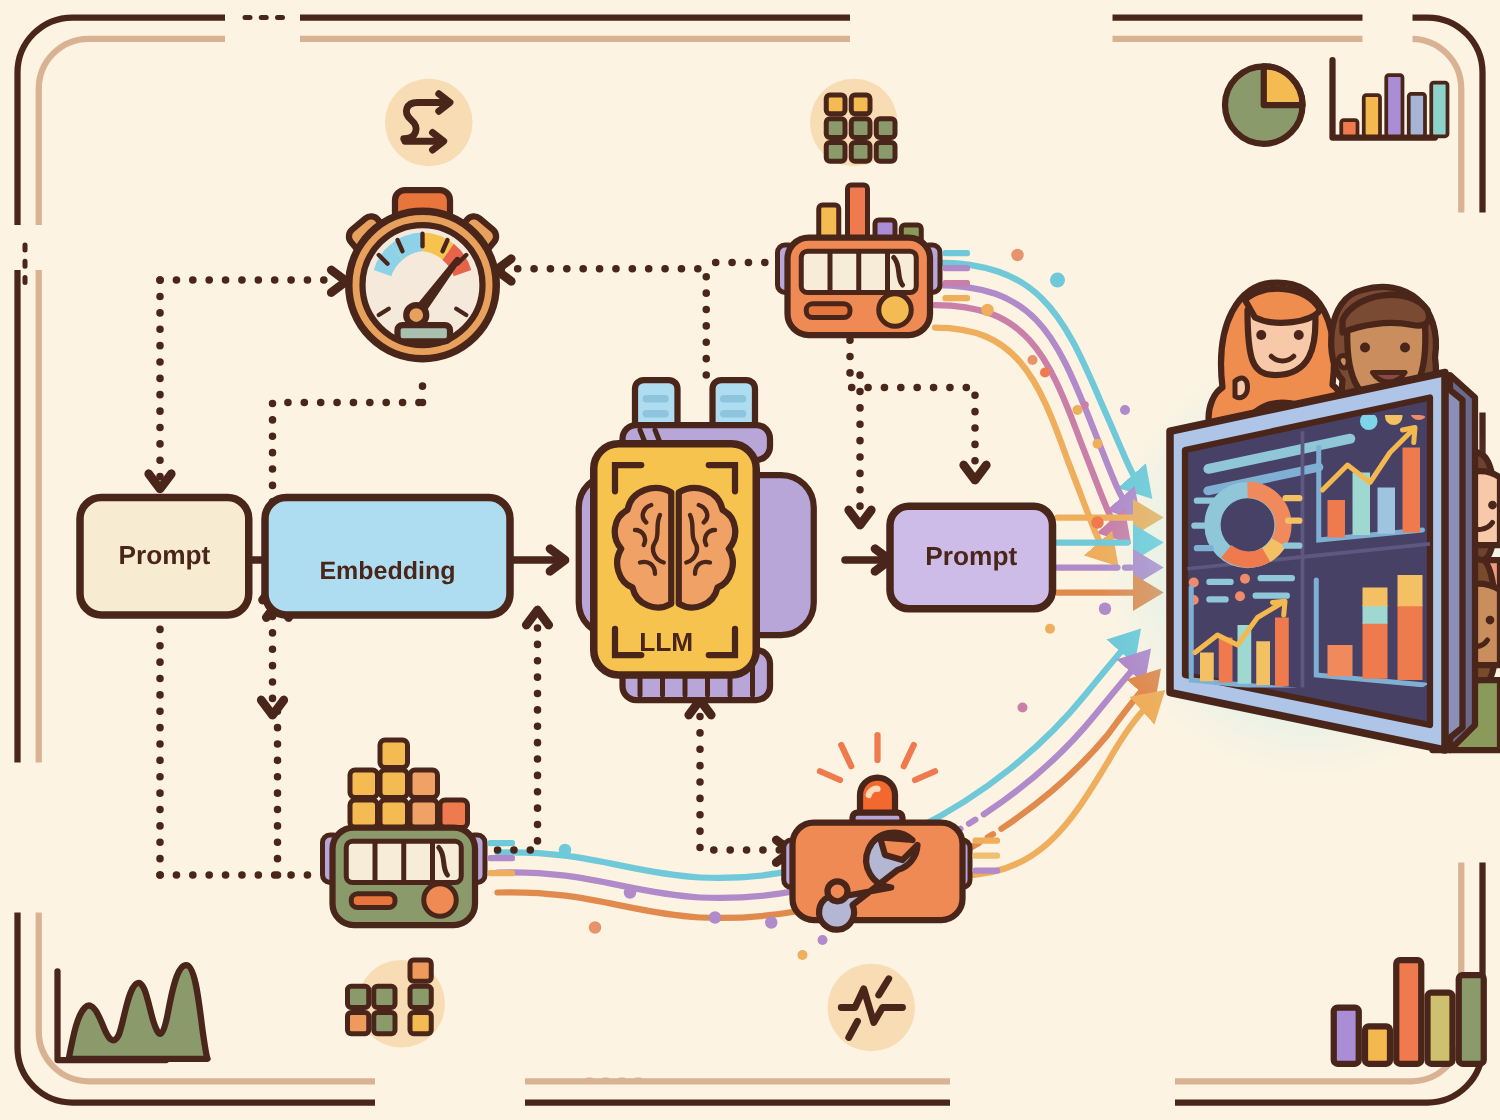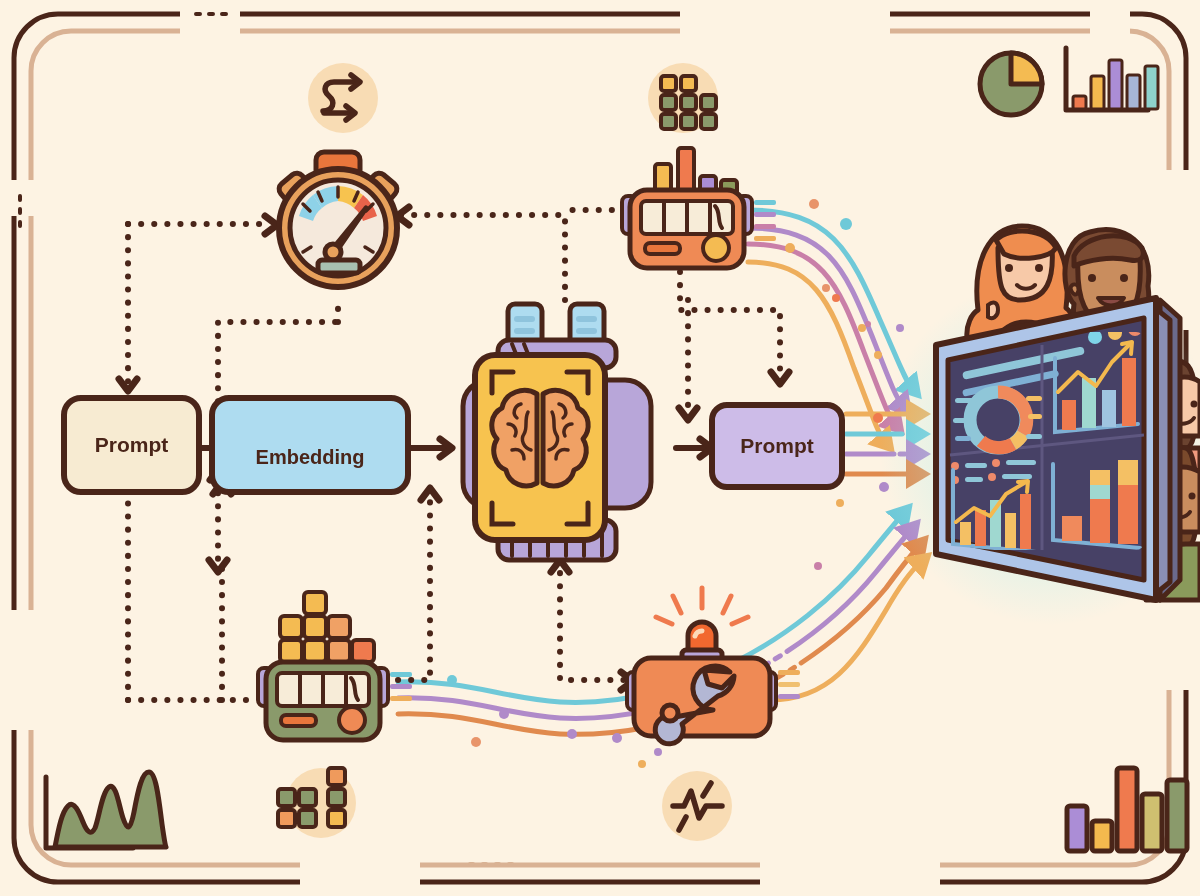--- a/index.html
+++ b/index.html
@@ -536,14 +536,15 @@
           <rect x="1118" y="460" width="20" height="25" fill="#f4c064"></rect>
           <rect x="1090" y="470" width="20" height="15" fill="#f4c064"></rect>
         </g>
       </g>
     </g>
   </svg>
 
   <div class="nodelabel" id="lbl-prompt">Prompt</div>
   <div class="nodelabel" id="lbl-embed">Embedding</div>
   <div class="nodelabel" id="lbl-output">Prompt</div>
+  <div class="nodelabel" id="lbl-llm">LLM</div>
 
 </div>
 
 </body></html>

